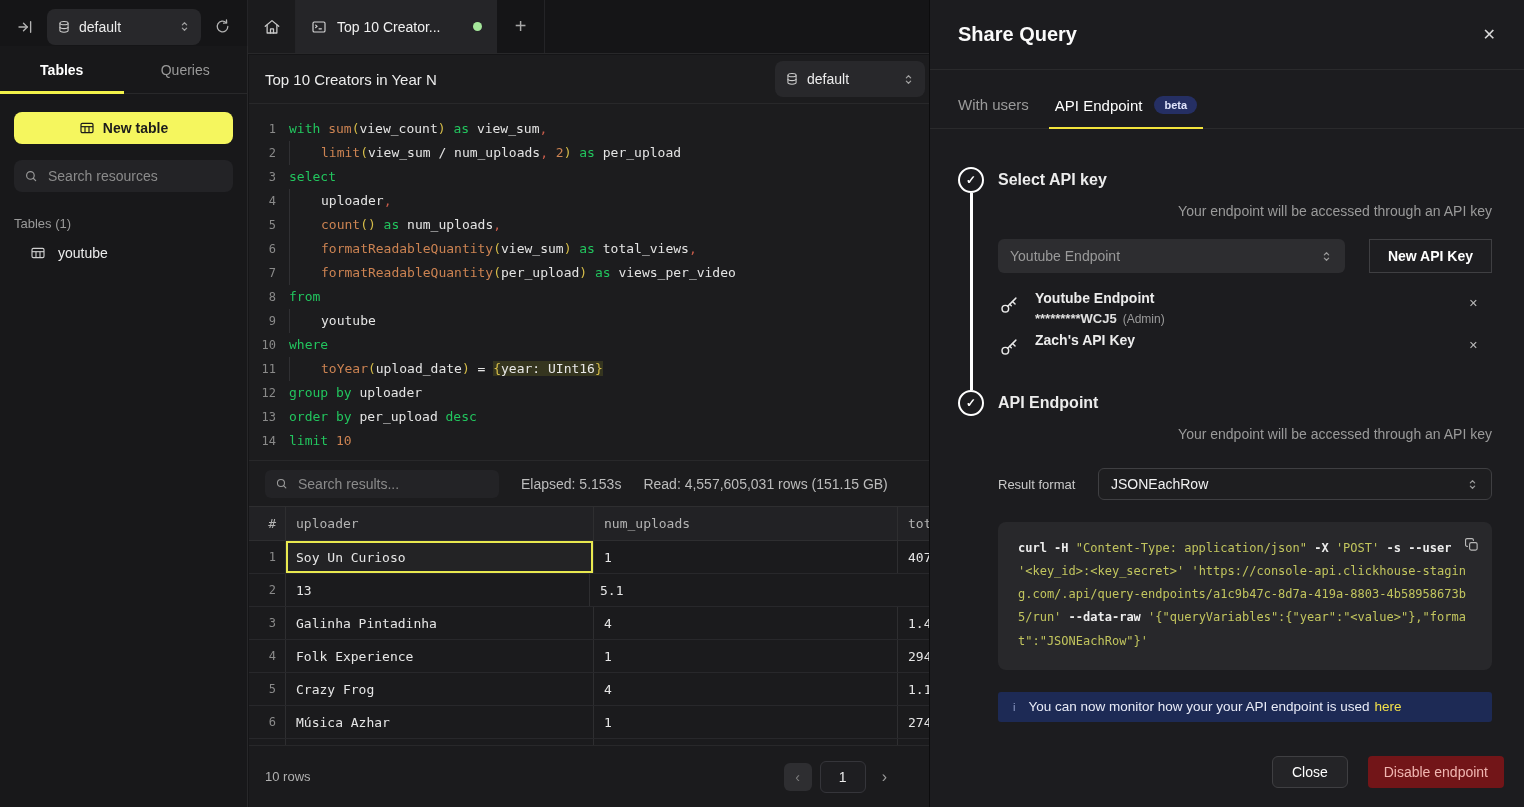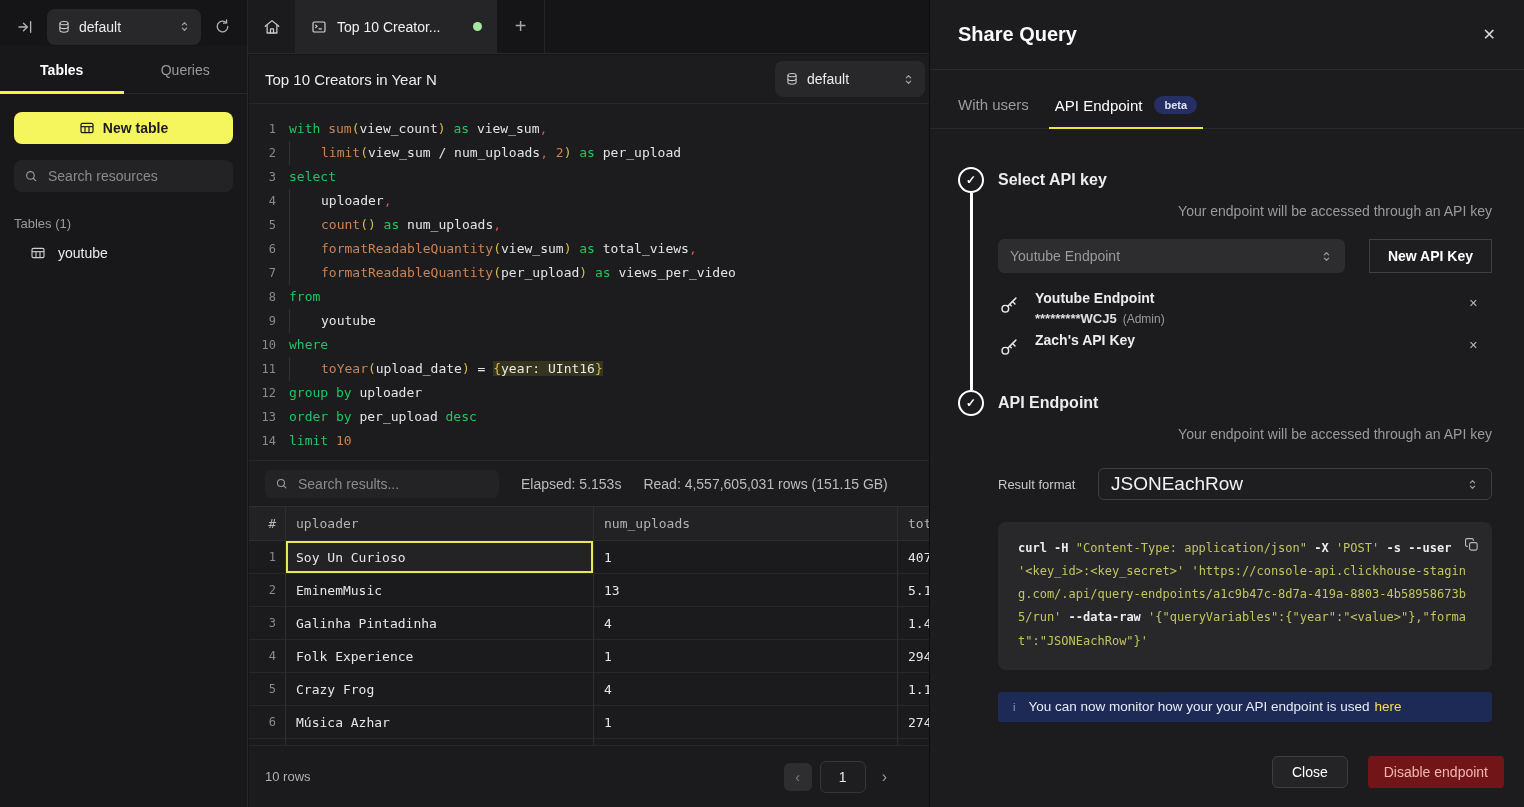--- a/index.html
+++ b/index.html
@@ -112,21 +112,21 @@
   .key-icon { width:24px; flex:none; margin-top:5px; color:#e8e8e8; }
   .key-info { flex:1; margin-left:13px; }
   .key-name { font-size:14px; font-weight:700; color:#ececec; line-height:19px; }
   .key-sub { line-height:19px; }
   .key-mask { font-size:13px; font-weight:700; color:#e0e0e0; }
   .key-role { font-size:12px; color:#9a9a9a; margin-left:6px; }
   .key-x { flex:none; color:#b9b9b9; font-size:11px; margin:8px 14px 0 0; cursor:pointer; }
 
   .format-row { margin-top:24px; display:flex; align-items:center; }
   .format-label { width:100px; flex:none; font-size:13px; color:#c9c9c9; }
-  .format-select { flex:1; height:32px; border:1px solid #3f3f42; border-radius:6px; background:#1e1e20; display:flex; align-items:center; gap:8px; padding:0 12px; color:#f2f2f2; font-size:19px; cursor:pointer; }
+  .format-select { flex:1; height:32px; border:1px solid #3f3f42; border-radius:6px; background:#1e1e20; display:flex; align-items:center; gap:8px; padding:0 12px; color:#f2f2f2; font-size:14px; cursor:pointer; }
   .format-select .lbl { flex:1; }
   .curl-block { margin-top:22px; background:#28282b; border-radius:8px; padding:15px 20px 17px; position:relative; }
   .curl-code { font-family:"DejaVu Sans Mono", monospace; font-size:12px; line-height:1.93; word-break:break-all; }
   .cs-plain { color:#ececec; font-weight:700; }
   .cs-str { color:#c2c55e; }
   .copy-btn { position:absolute; top:15px; right:13px; color:#b9b9b9; cursor:pointer; }
   .info-banner { margin-top:22px; height:30px; background:#1d2a55; border-radius:3px; display:flex; align-items:center; gap:13px; padding:0 15px; }
   .info-i { color:#8e9cc8; font-size:11px; flex:none; }
   .info-text { font-size:13.5px; color:#e8ebf7; white-space:nowrap; }
   .info-link { color:#f2e04a; margin-left:5px; cursor:pointer; }
@@ -319,21 +319,20 @@
       </div>
       <div>
           <div class="trow">
             <span class="td c-idx">1</span>
             <span class="td c-upl selected">Soy Un Curioso</span>
             <span class="td c-nu">1</span>
             <span class="td c-tot">407</span>
           </div>
           <div class="trow">
             <span class="td c-idx">2</span>
-            <span class="td c-upl">EminemMusic</span>
             <span class="td c-nu">13</span>
             <span class="td c-tot">5.1</span>
           </div>
           <div class="trow">
             <span class="td c-idx">3</span>
             <span class="td c-upl">Galinha Pintadinha</span>
             <span class="td c-nu">4</span>
             <span class="td c-tot">1.4</span>
           </div>
           <div class="trow">

